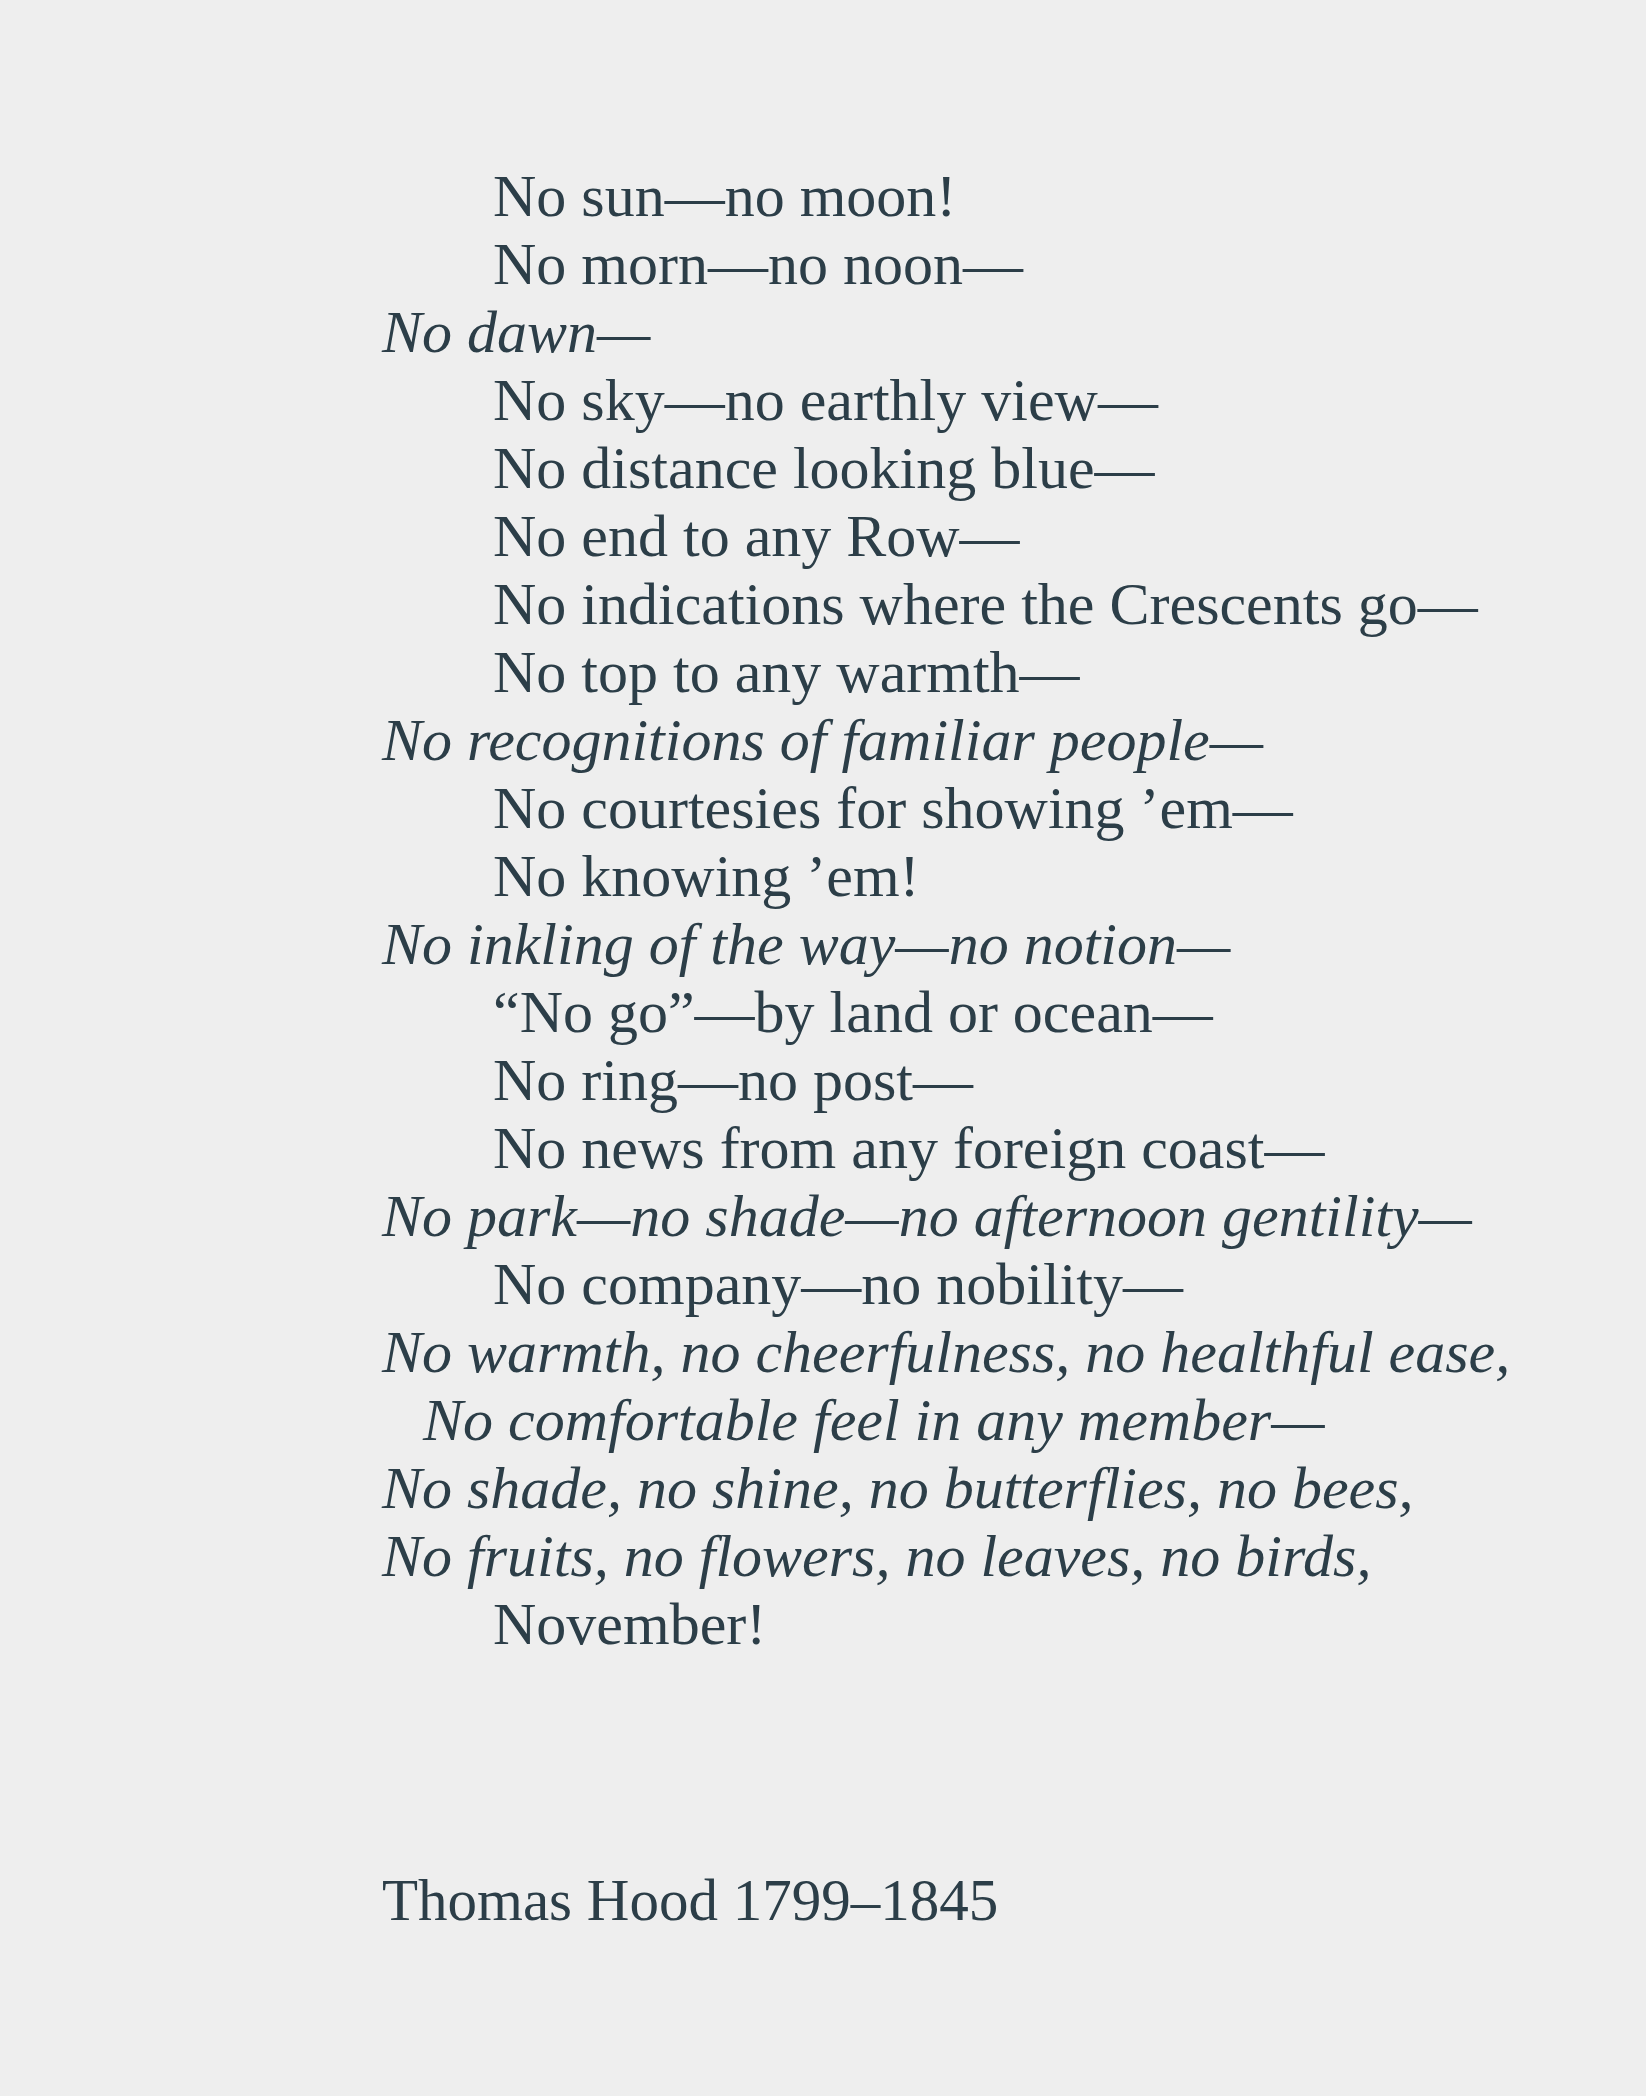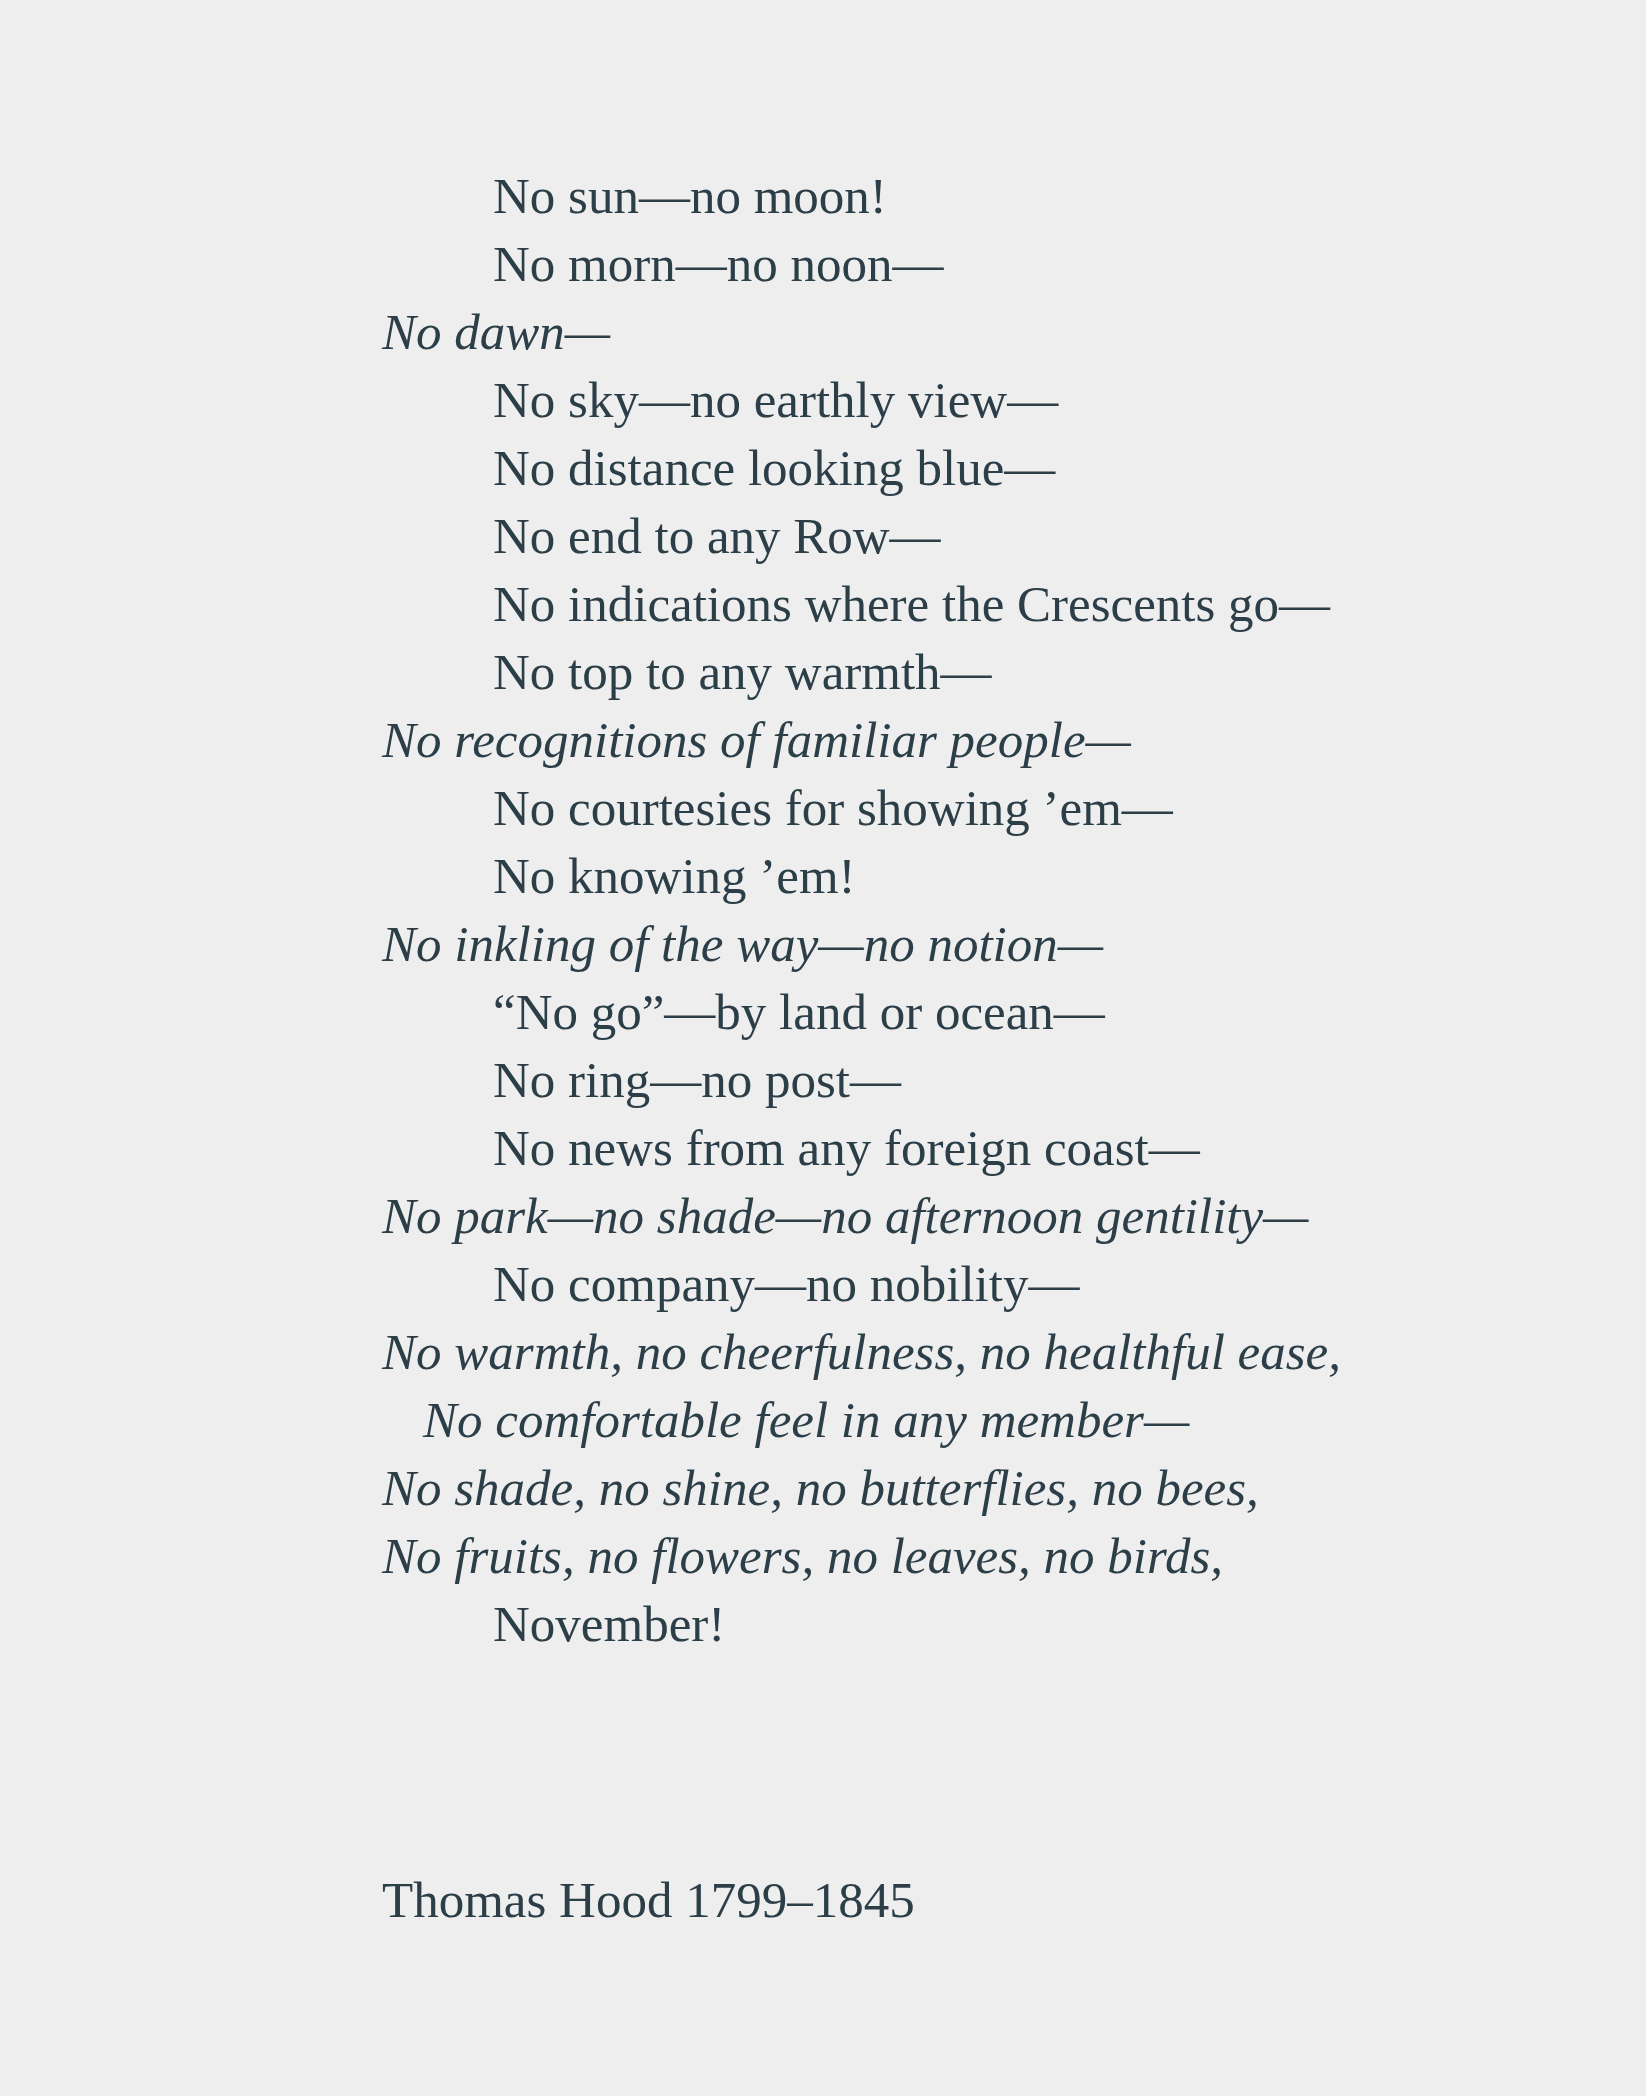--- a/index.html
+++ b/index.html
@@ -17,34 +17,34 @@
     }
     .poem {
       position: absolute;
       left: 382px;
       top: 162px;
       margin: 0;
       padding: 0;
     }
     .line {
       display: block;
-      font-size: 51px;
+      font-size: 60px;
       line-height: 68px;
       height: 68px;
       white-space: nowrap;
       letter-spacing: 0px;
     }
     .indent-2 { padding-left: 111px; }
     .indent-1 { padding-left: 41px; font-style: italic; }
     .indent-0 { padding-left: 0; font-style: italic; }
     .author {
       position: absolute;
       left: 382px;
       top: 1866px;
-      font-size: 51px;
+      font-size: 59px;
       line-height: 68px;
       white-space: nowrap;
     }
   </style>
 </head>
 <body>
 
 <div class="poem">
   <span class="line indent-2">No sun—no moon!</span>
   <span class="line indent-2">No morn—no noon—</span>

